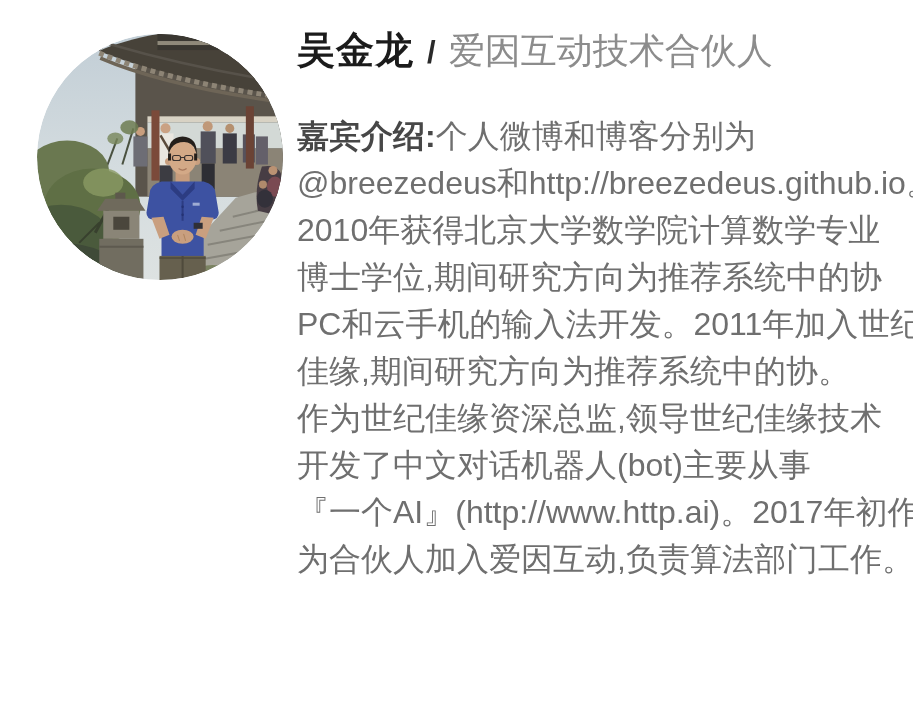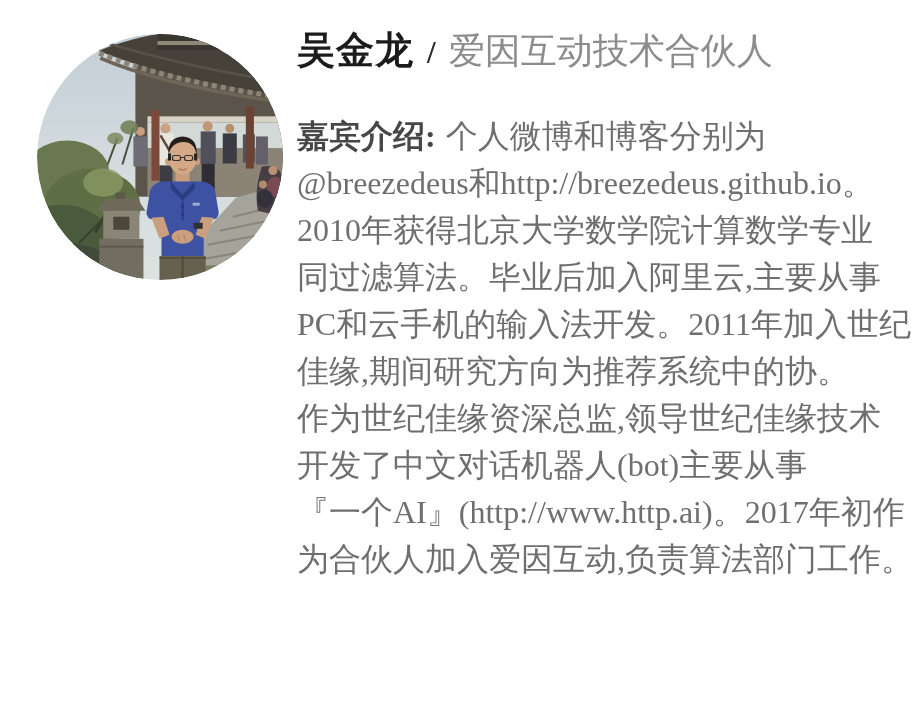--- a/index.html
+++ b/index.html
@@ -2,21 +2,21 @@
 <html><head>
 <meta charset="utf-8">
 <style>
   html, body { margin: 0; padding: 0; background: #ffffff; }
   .page {
     position: relative;
     width: 913px;
     height: 717px;
     background: #ffffff;
     overflow: hidden;
-    font-family: Liberation Serif, serif;
+    font-family: Liberation Sans, sans-serif;
   }
   .avatar {
     position: absolute;
     left: 37px;
     top: 34px;
     width: 246px;
     height: 246px;
     border-radius: 50%;
     overflow: hidden;
   }
@@ -51,21 +51,20 @@
   .bio {
     margin-top: 34px;
     font-size: 32px;
     line-height: 47px;
     color: #6f6f6f;
   }
   .bio-line { white-space: nowrap; height: 47px; }
   .bio-label {
     font-weight: bold;
     color: #474747;
-    margin-right: 10px;
   }
 </style>
 </head>
 <body>
 
 <div class="page">
 
   <div class="avatar">
 
     <svg viewBox="0 0 245 245" aria-hidden="true">
@@ -184,21 +183,21 @@
   <div class="content">
     <div class="header">
       <span class="name">吴金龙</span><span class="sep">/</span><span class="title">爱因互动技术合伙人</span>
     </div>
     <div class="bio">
       <div class="bio-line">
         <span class="bio-label">嘉宾介绍:</span><span>个人微博和博客分别为</span>
       </div>
       <div class="bio-line">@breezedeus和http://breezedeus.github.io。</div>
       <div class="bio-line">2010年获得北京大学数学院计算数学专业</div>
-      <div class="bio-line">同过滤算法。毕业后加入阿里云,主要从事</div>
+      <div class="bio-line">博士学位,期间研究方向为推荐系统中的协</div>
       <div class="bio-line">PC和云手机的输入法开发。2011年加入世纪</div>
       <div class="bio-line">佳缘,期间研究方向为推荐系统中的协。</div>
       <div class="bio-line">作为世纪佳缘资深总监,领导世纪佳缘技术</div>
       <div class="bio-line">开发了中文对话机器人(bot)主要从事</div>
       <div class="bio-line">『一个AI』(http://www.http.ai)。2017年初作</div>
       <div class="bio-line">为合伙人加入爱因互动,负责算法部门工作。</div>
     </div>
   </div>
 
 </div>

